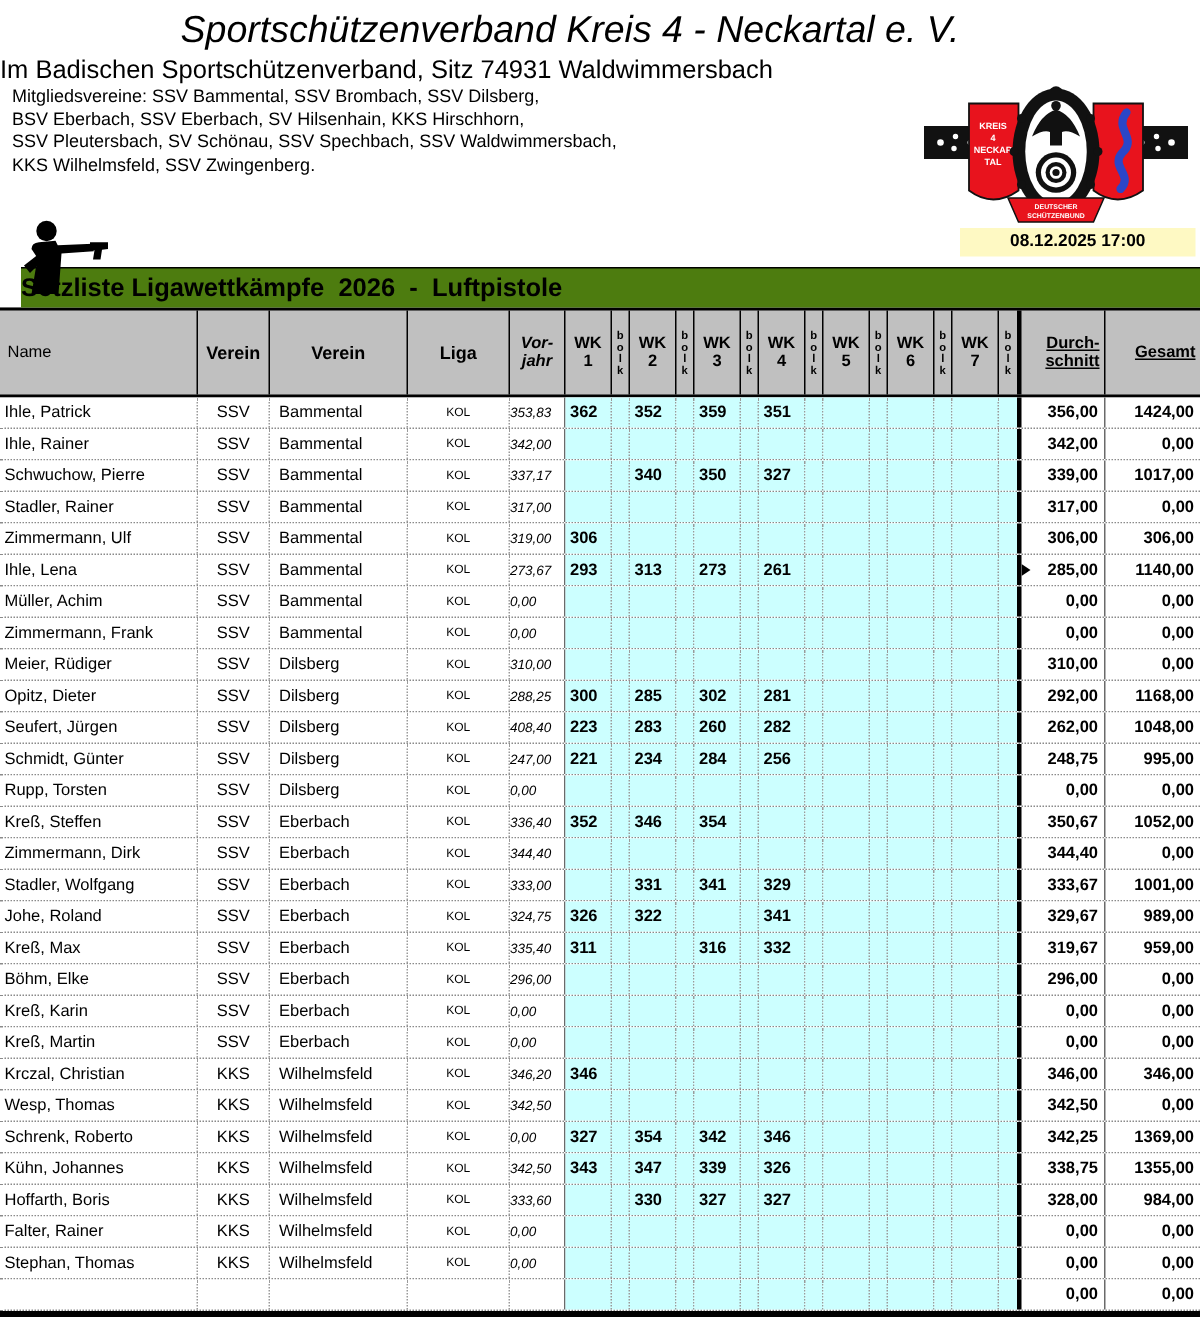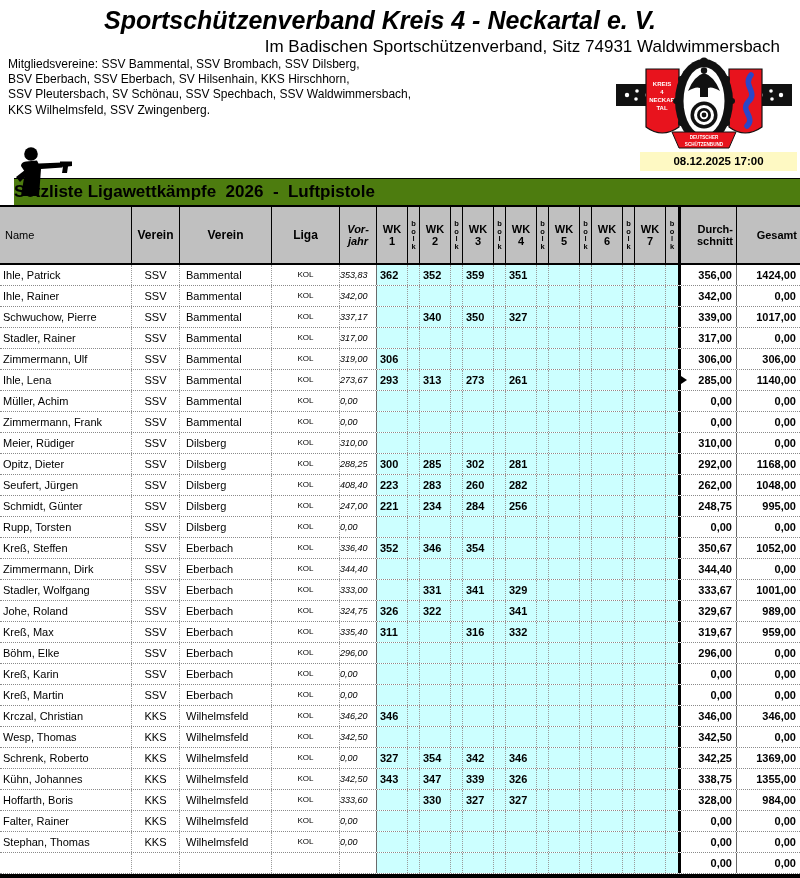--- a/index.html
+++ b/index.html
@@ -4,24 +4,24 @@
 <style>
   * { margin:0; padding:0; box-sizing:border-box; }
   html,body { background:#fff; }
   body {
     width:800px; height:878px; position:relative; overflow:hidden;
     font-family:"Liberation Sans", sans-serif; color:#000;
   }
   
   .m-title {
     position:absolute; top:6px; left:0; width:760px; text-align:center;
-    font-size:25px; font-weight:bold; font-style:italic; letter-spacing:0;
+    font-size:25px; font-weight:normal; font-style:italic; letter-spacing:0;
   }
   .m-sub {
-    position:absolute; top:37px; left:0; width:780px; text-align:right;
+    position:absolute; top:37px; left:0; width:780px; text-align:left;
     font-size:17px;
   }
   .m-members {
     position:absolute; top:57px; left:8px; width:420px;
     font-size:12px; line-height:15.2px;
   }
   
   .logo { position:absolute; top:55px; left:613px; width:182px; height:95px; }
   
   .datebadge {
@@ -45,21 +45,21 @@
     border-top:2px solid #000; border-bottom:2px solid #000; background:#C0C0C0;
   }
   .hcell {
     display:flex; flex-direction:column; justify-content:center; align-items:center;
     border-right:1px solid #000; flex-shrink:0;
     font-weight:bold; font-size:11px; line-height:12px; text-align:center;
   }
   .hname { align-items:flex-start; padding-left:5px; font-weight:normal; font-size:11px; }
   .hbig  { font-size:12px; }
   .hvj   { font-style:italic; white-space:pre-line; }
-  .hright{ align-items:flex-end; text-align:right; padding-right:3px; white-space:pre-line; }
+  .hright{ align-items:flex-end; text-align:right; padding-right:3px; white-space:pre-line;text-decoration:underline; }
   .hbolk { font-size:7.5px; line-height:7.5px; font-weight:bold; }
   .hlast { border-right:none; }
   .thick-l { border-left:3px solid #000; }
   .wkgroup { display:contents; }
   
   .trow { display:flex; width:800px; height:21px; border-bottom:1px dotted #8a8a8a; background:#fff; }
   .cell {
     flex-shrink:0; height:100%; border-right:1px dotted #9a9a9a;
     font-size:11px; line-height:20px; overflow:hidden; white-space:nowrap;
   }

